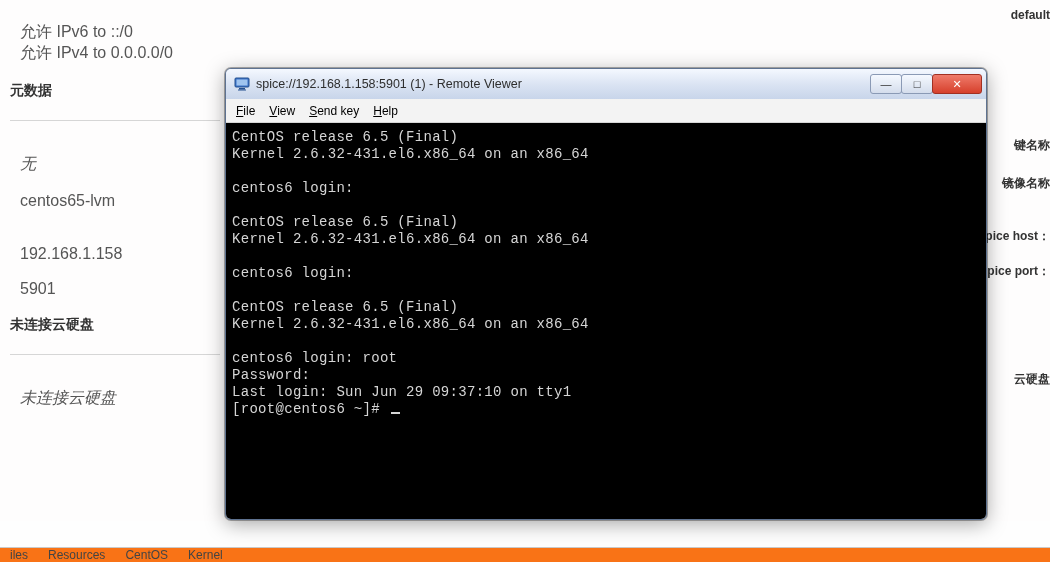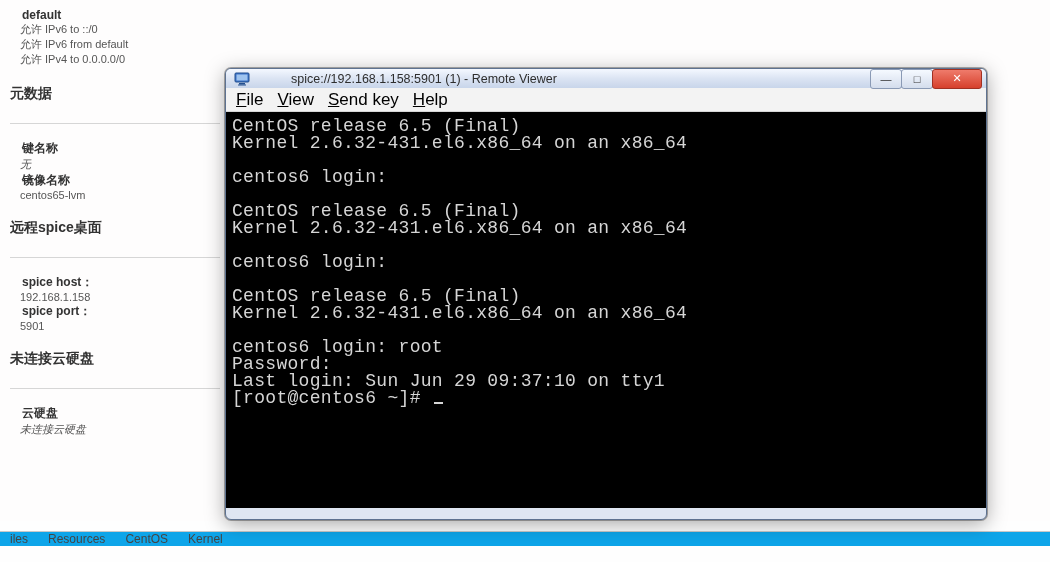--- a/index.html
+++ b/index.html
@@ -3,80 +3,78 @@
   <meta charset="utf-8">
   <style>
     * { margin:0; padding:0; box-sizing:border-box; font-family:Arial,"Microsoft YaHei",sans-serif; }
     body { width:1050px; height:562px; background:#eef0f2; position:relative; overflow:hidden; }
 
     
     .page { position:absolute; left:0; top:0; width:1050px; height:562px; background:#fefefe; }
     .content { position:absolute; left:0; top:0; width:1050px; height:521px; background:#fefdfd; padding:8px 0 0 10px; font-size:12.5px; color:#333; }
     .section { margin-bottom:18px; }
     .section h3 { font-size:14px; font-weight:bold; border-bottom:1px solid #d6d6d6; padding-bottom:20px; margin-bottom:16px; margin-right:830px;}
-    .section .lbl { font-weight:bold; font-size:12px; color:#333; margin-left:12px;}
-    .section .valrow { margin-left:10px; font-size:11px; color:#555;}
+    .section .lbl { font-weight:bold; font-size:12px; color:#333; margin-left:12px;text-align:right;}
+    .section .valrow { margin-left:10px; font-size:16px; color:#555;}
     .link { color:#2a6acc; cursor:pointer; }
     .italic { font-style:italic; color:#666;}
-    .tabs { position:absolute; left:0; bottom:16px; width:1050px; height:15px; background:#0ea5e9; border-top:1px solid #c9c9c9; display:flex; align-items:center; font-size:12px; color:#444;}
+    .tabs { position:absolute; left:0; bottom:0; width:1050px; height:15px; background:#f97316; border-top:1px solid #c9c9c9; display:flex; align-items:center; font-size:12px; color:#444;}
     .tabs .tab { padding:3px 10px; border-right:0px solid #c9c9c9; cursor:pointer;}
     .decor { position:absolute; right:0; top:0; width:60px; height:190px;
              background:linear-gradient(160deg,#d9dbdd 10%,#c7cacd 60%,#e8e8e8 100%);
              border-bottom-left-radius:40px; opacity:.55; pointer-events:none;}
 
     
     .win { position:absolute; left:225px; top:68px; width:762px; height:452px;
            border:1px solid #5e7290; border-radius:6px; overflow:hidden;
            box-shadow:0 4px 20px rgba(0,0,0,.35),0 0 0 1px rgba(0,0,0,.3); background:#dfe6f2; }
-    .win .titlebar { height:19px; display:flex; align-items:center;
+    .win .titlebar { height:30px; display:flex; align-items:center;
                      background:linear-gradient(#f4f8ff,#dbe4f3 50%,#c8d5ea);
-                     padding:0 4px 0 8px; font-size:12.5px; color:#2e2e2e; user-select:none;gap:35px;}
+                     padding:0 4px 0 8px; font-size:12.5px; color:#2e2e2e; user-select:none;}
     .win .titlebar .icon { width:16px; height:16px; margin-right:6px; display:flex; align-items:center; justify-content:center;}
     .win .titlebar .icon svg{display:block}
     .win .titlebar .title { flex:1; white-space:nowrap; overflow:hidden;}
     .win .btns { display:flex; gap:0; }
     .win .btn { width:32px; height:20px; border:1px solid #8a9ab5; border-radius:3px;
                 background:linear-gradient(#f5f9ff,#d4ddec); margin-left:-1px;
                 display:flex; align-items:center; justify-content:center; font-size:11px;
                 cursor:pointer; color:#2e2e2e;}
     .win .btn.close { background:linear-gradient(#ef7b6b,#d6402c); color:#fff; border-color:#a13022; width:50px;}
     .win .menubar { height:24px; background:#f3f3f3; display:flex; align-items:center;
-                    padding:0 10px; font-size:17px; gap:14px; border-bottom:1px solid #d6d6d6;}
+                    padding:0 10px; font-size:12px; gap:14px; border-bottom:1px solid #d6d6d6;}
     .win .menubar span { cursor:pointer; }
     .win .menubar span u{text-decoration:underline;}
     .win .term { flex:1; background:#000; color:#d5d5d5; height:calc(100% - 54px);
-                 font-family:"Courier New",monospace; font-size:18px; line-height:17px;
+                 font-family:"Courier New",monospace; font-size:14px; line-height:17px;
                  padding:6px 6px; white-space:pre; letter-spacing:.3px;}
     .cursor { display:inline-block; width:9px; height:2px; background:#d5d5d5; vertical-align:-1px; margin-left:2px;}
   </style>
 </head>
 <body>
 
 <div class="page">
   <div class="decor"></div>
 
   <div class="content">
 
     <div class="section">
       <div class="lbl">default</div>
       <div class="valrow">允许 IPv6 to ::/0</div>
-      <div class="valrow">允许 IPv6 from default</div>
       <div class="valrow">允许 IPv4 to 0.0.0.0/0</div>
     </div>
 
     <div class="section">
       <h3>元数据</h3>
       <div class="lbl">键名称</div>
       <div class="valrow italic">无</div>
       <div class="lbl">镜像名称</div>
       <div class="valrow link">centos65-lvm</div>
     </div>
 
     <div class="section">
-      <h3>远程spice桌面</h3>
       <div class="lbl">spice host：</div>
       <div class="valrow">192.168.1.158</div>
       <div class="lbl">spice port：</div>
       <div class="valrow">5901</div>
     </div>
 
     <div class="section">
       <h3>未连接云硬盘</h3>
       <div class="lbl">云硬盘</div>
       <div class="valrow italic">未连接云硬盘</div>

